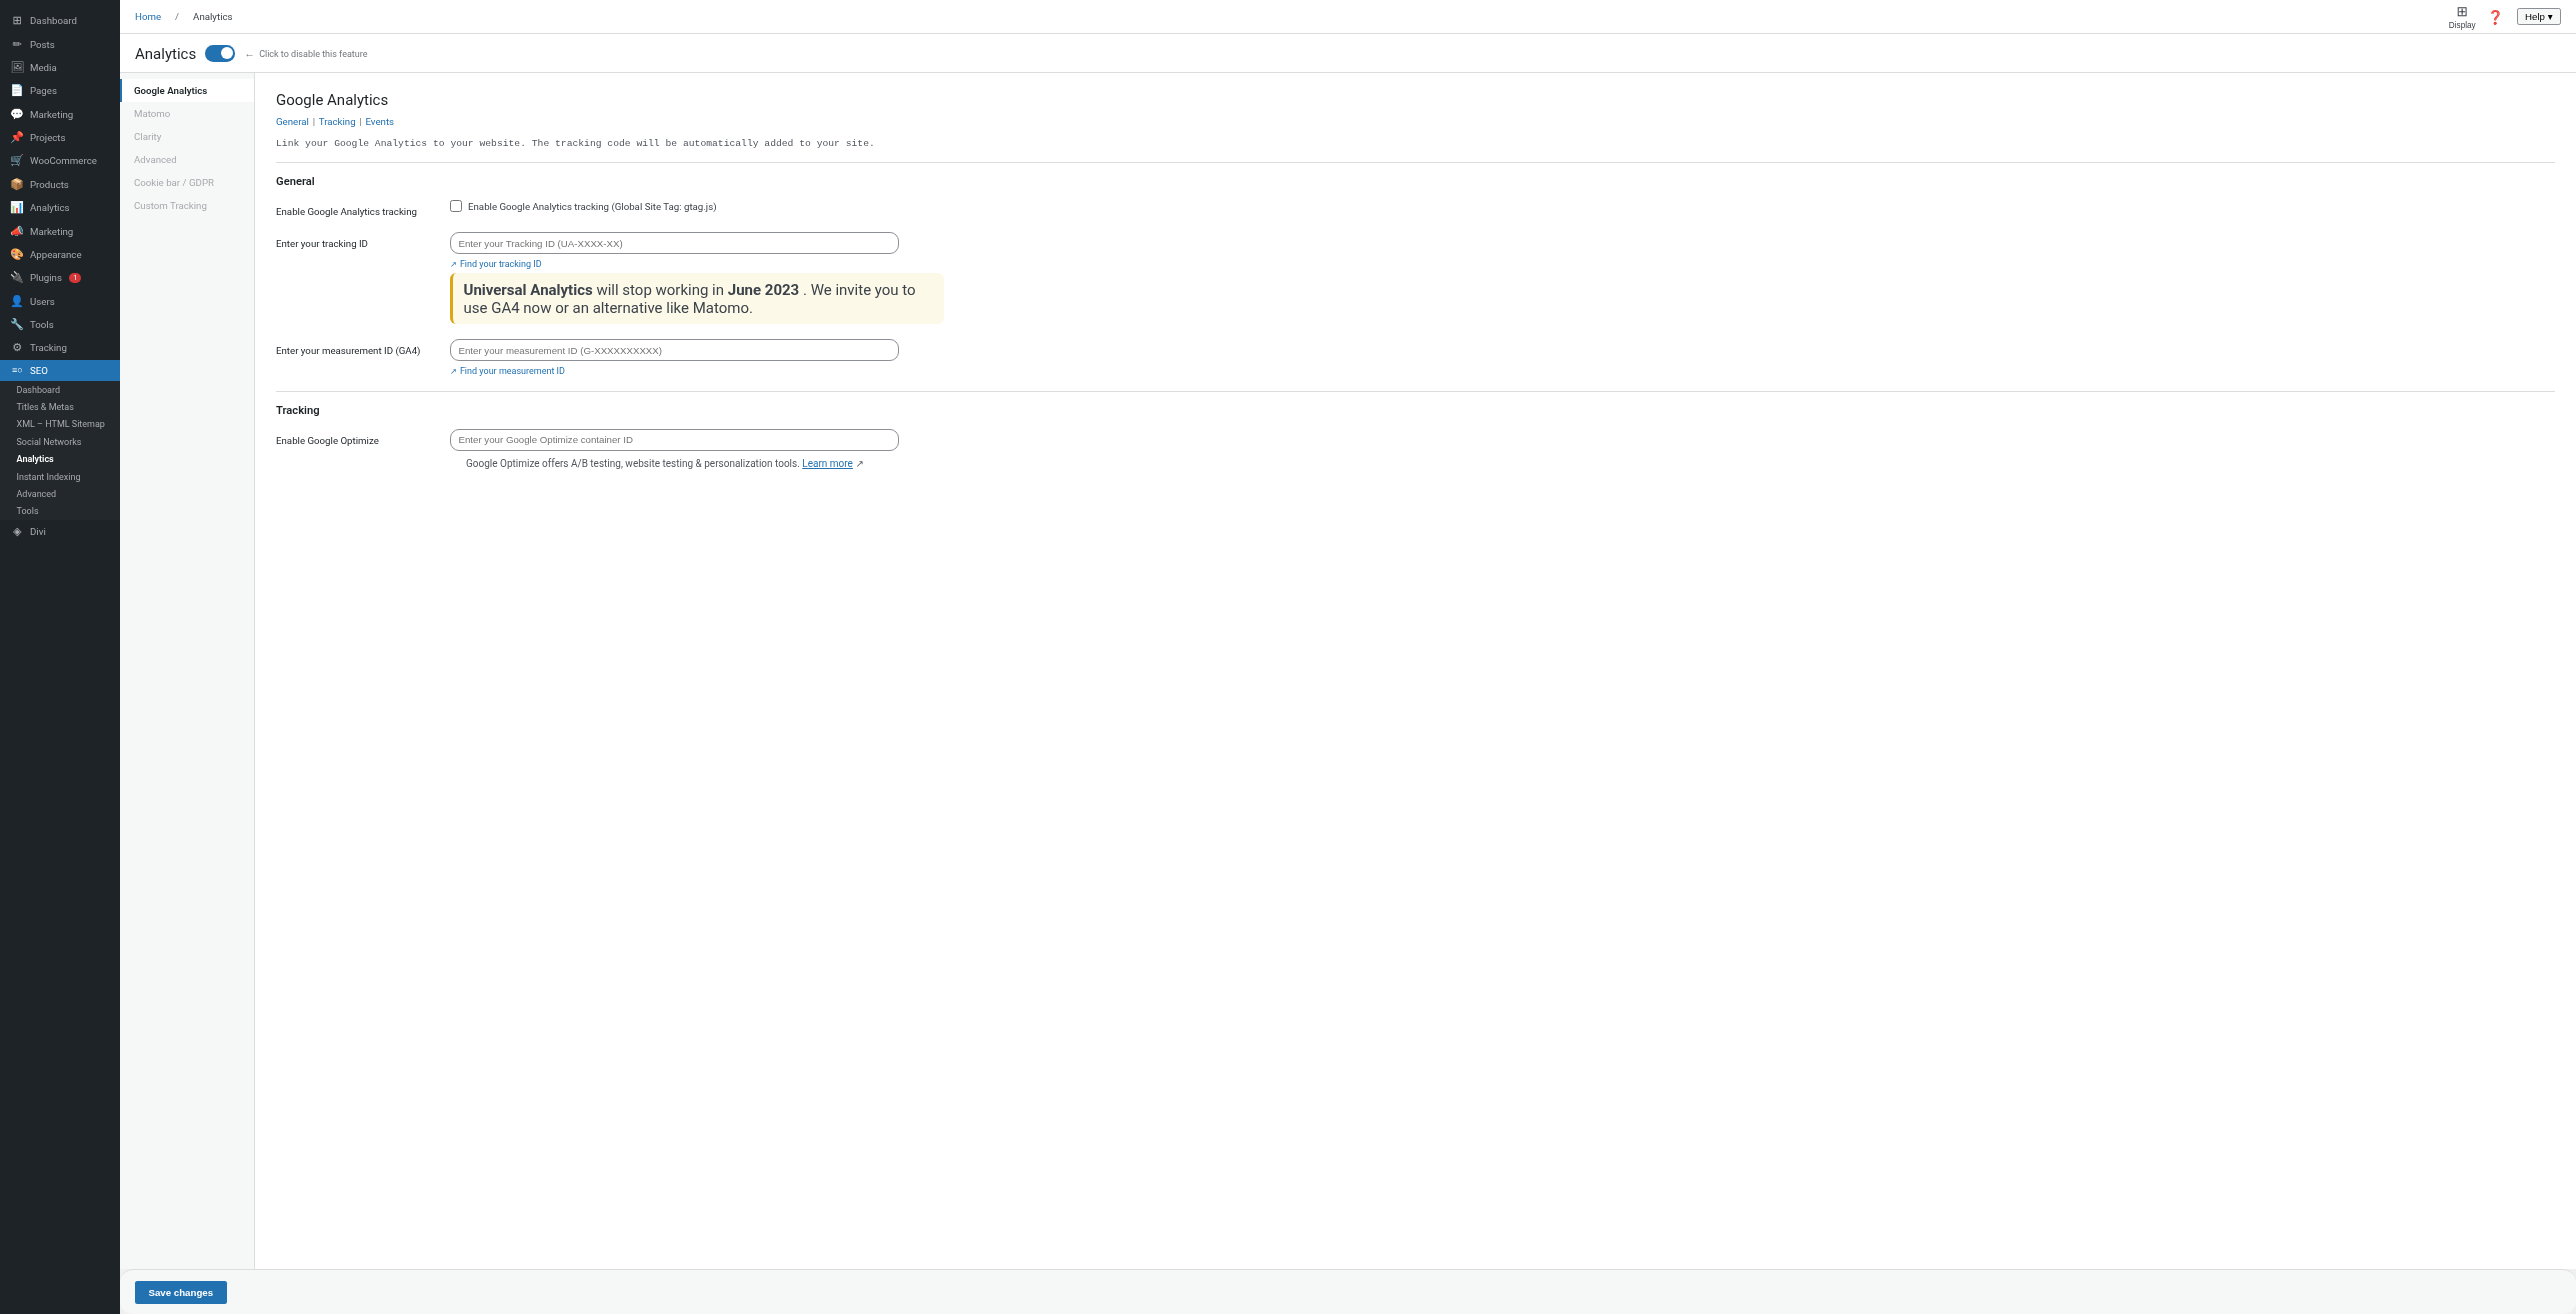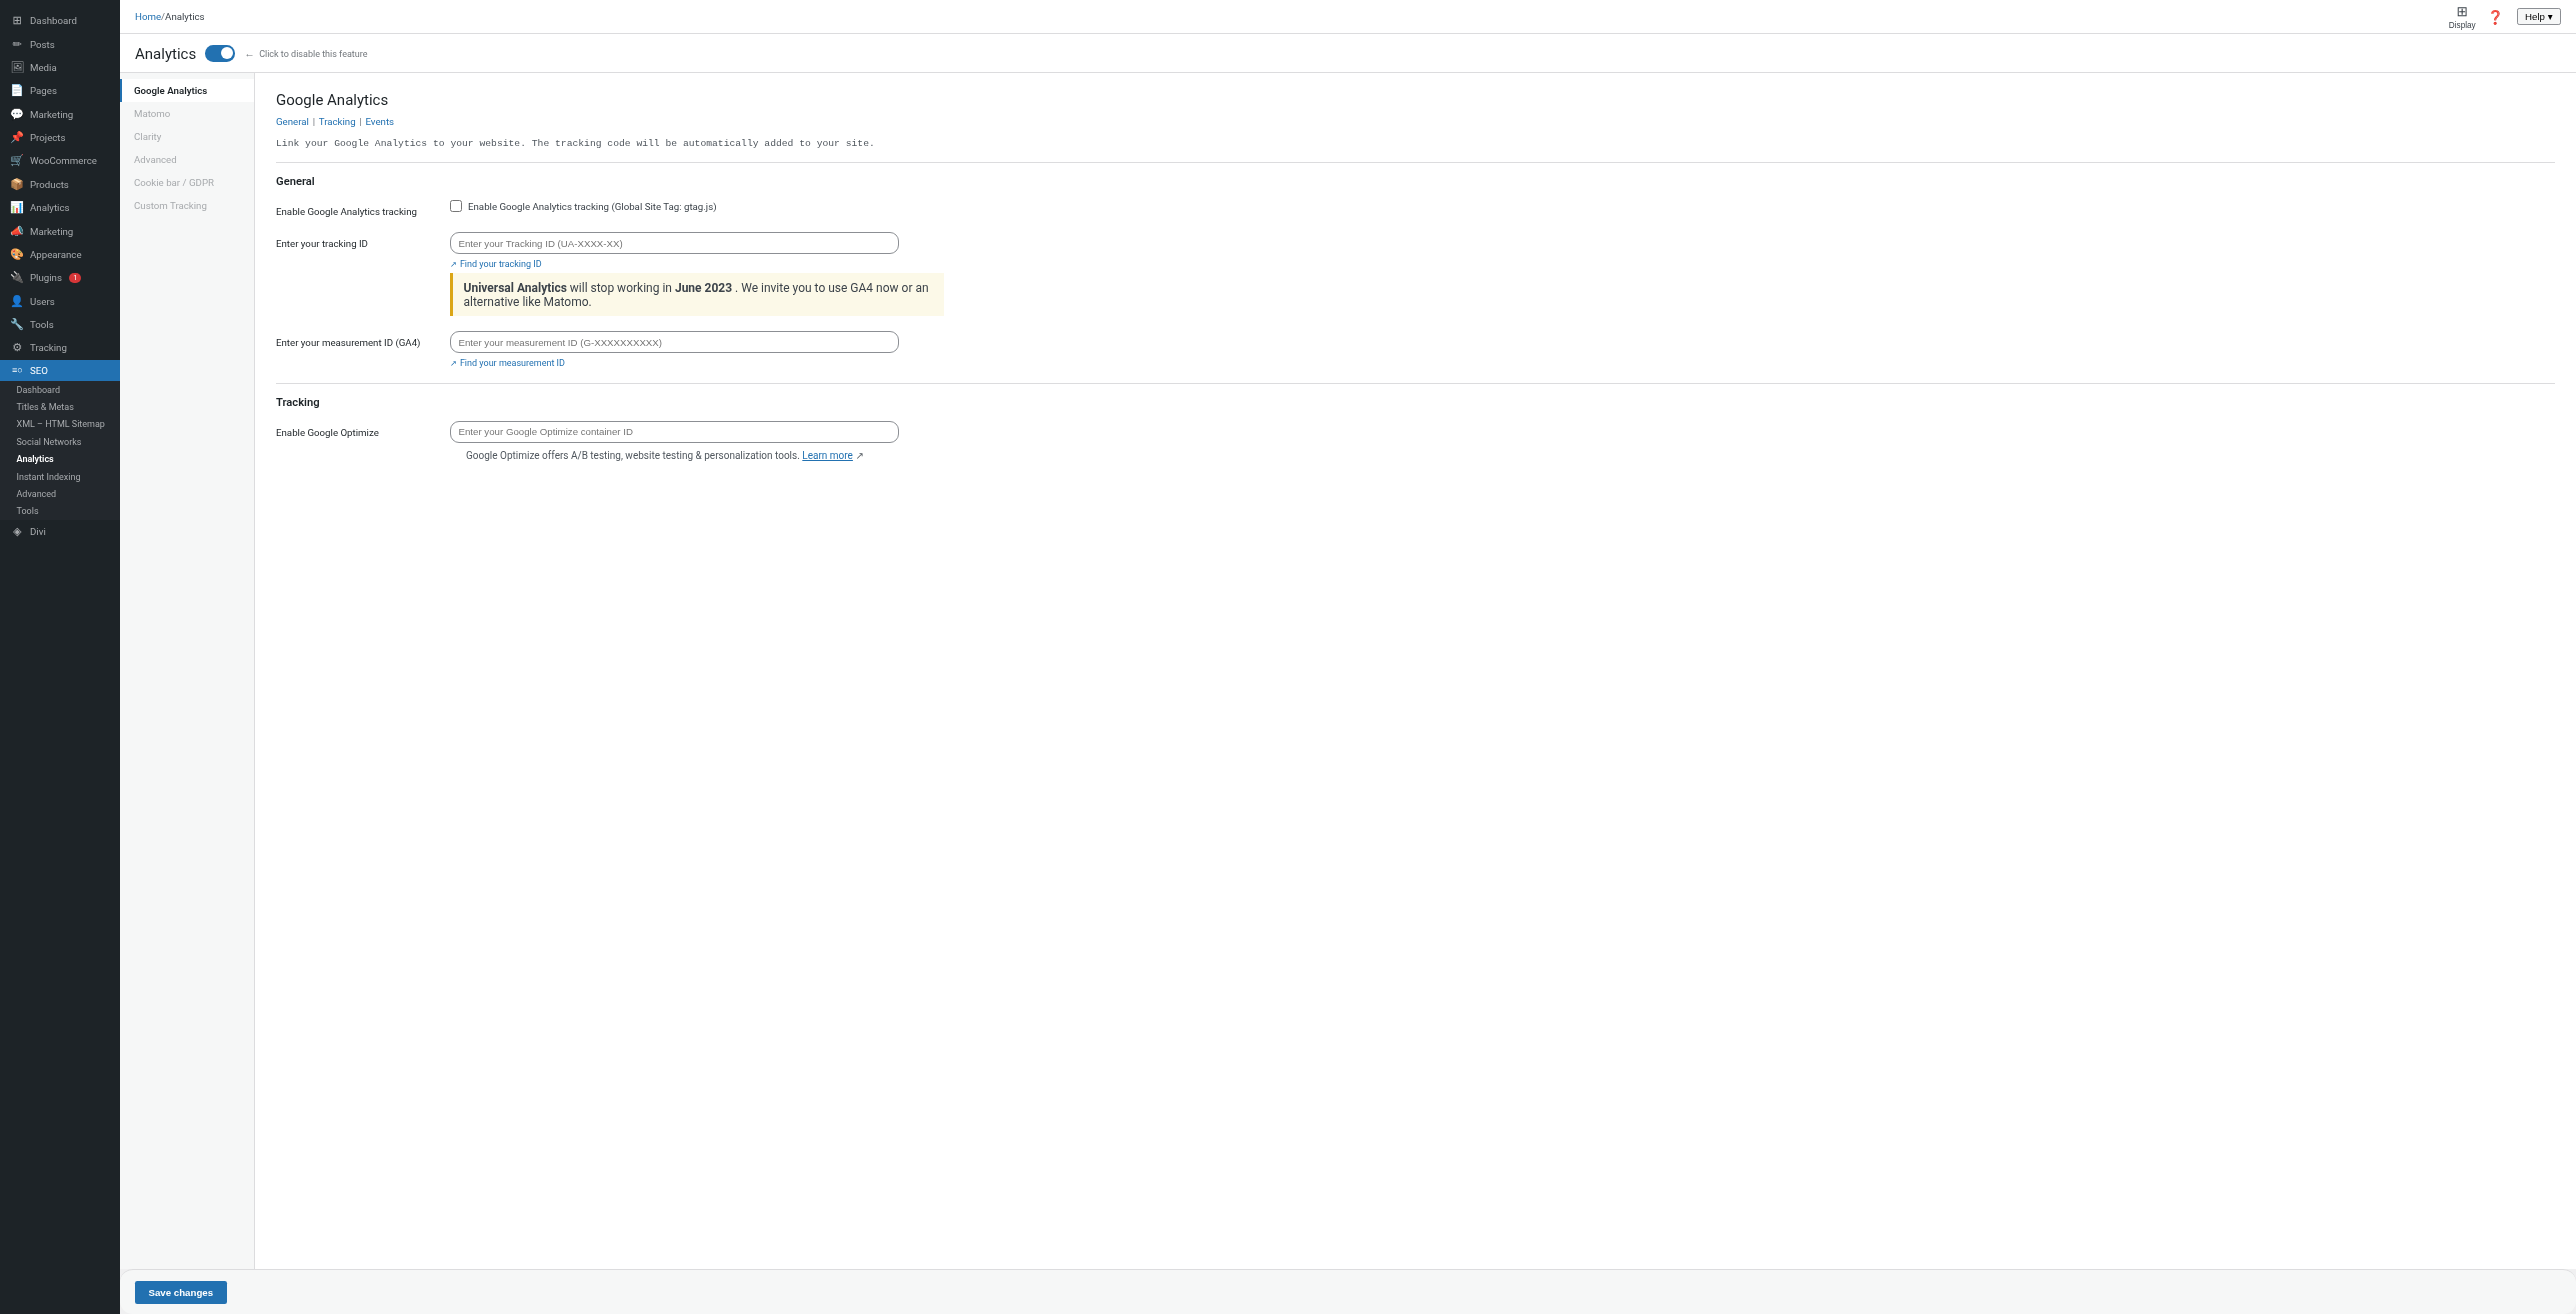--- a/index.html
+++ b/index.html
@@ -64,21 +64,21 @@
     #topbar {
       background: #fff;
       border-bottom: 0.7px solid #dcdcde;
       display: flex;
       align-items: center;
       justify-content: space-between;
       padding: 0 15px;
       height: 34px;
       flex-shrink: 0;
     }
-    .breadcrumb { display: flex; align-items: center; gap: 0; font-size: 9.7px; }
+    .breadcrumb { display: flex; align-items: center; gap: 14px; font-size: 9.7px; }
     .breadcrumb a { color: #2271b1; text-decoration: none; }
     .breadcrumb .sep { color: #72777c; }
     .breadcrumb .current { color: #3c434a; }
 
     .topbar-right { display: flex; align-items: center; gap: 12px; }
     .topbar-btn {
       display: flex;
       flex-direction: column;
       align-items: center;
       gap: 1.5px;
@@ -228,24 +228,24 @@
       font-size: 9px;
       text-decoration: none;
       cursor: pointer;
     }
     .form-link .ext-icon { font-size: 8.2px; }
 
     .warning-box {
       background: #fcf9e8;
       border-left: 3px solid #dba617;
       padding: 7.5px 10.5px;
-      font-size: 12px;
+      font-size: 15px;
       color: #3c434a;
       max-width: 494px;
-      border-radius: 0;
+      border-radius: 6px;
     }
 
     .checkbox-row {
       display: flex;
       align-items: center;
       gap: 6px;
     }
     .checkbox-row input[type=checkbox] {
       width: 12px;
       height: 12px;

